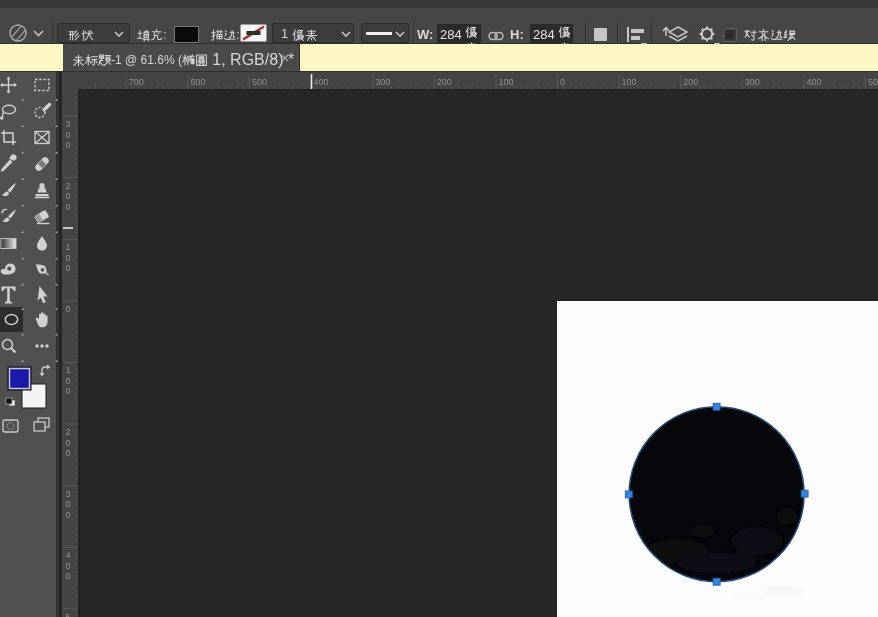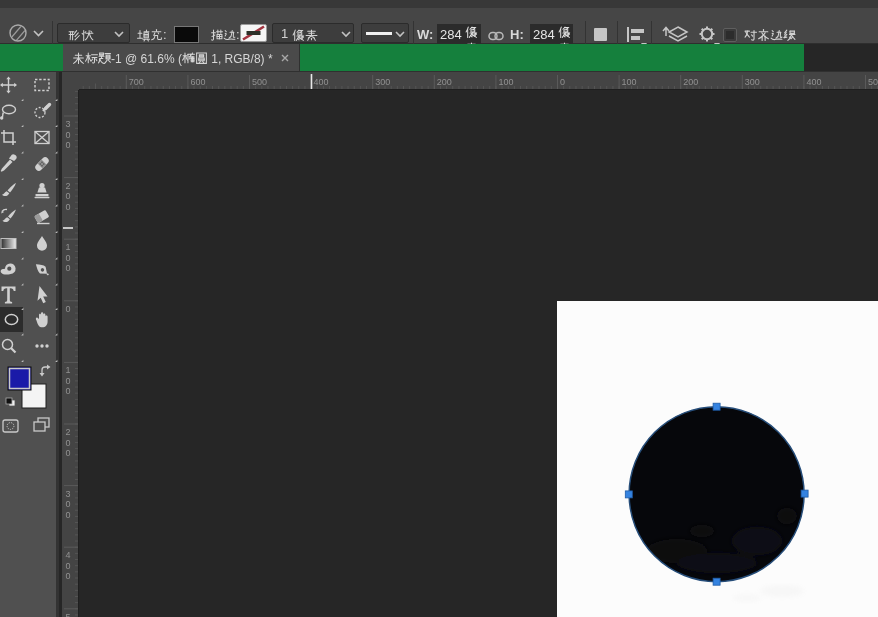--- a/index.html
+++ b/index.html
@@ -236,21 +236,21 @@
           <path d="M13,4 H21"></path>
           <path d="M13,4 V8 H21 V4"></path>
           <path d="M12,10 H22"></path>
           <path d="M16,8 V12"></path>
           <path d="M15,12 C14,16 12,19 9,21"></path>
           <path d="M16,12 C18,15 20,17 22,19"></path>
           <path d="M18,14 L15,18"></path>
           <path d="M12,15 L14,17"></path>
         </svg></div>
 </div>
-<div class="abs" style="left:0;top:44px;width:804px;height:28px;background:#15803d">
+<div class="abs" style="left:0;top:44px;width:878px;height:28px;background:#fef9c3">
 <div class="abs" style="left:63px;top:0;width:237px;height:28px;background:#4a4a4a;border-right:1px solid #303030">
 <div class="abs" style="left:9px;top:7px;white-space:nowrap"><span style="display:inline-flex;align-items:center">
             <svg width="13" height="13" viewBox="0 0 24 24" style="vertical-align:-2px" fill="none" stroke="#d6d6d6" stroke-width="1.9" stroke-linecap="round">
               <path d="M6,6 H18"></path>
               <path d="M3,11 H21"></path>
               <path d="M12,2 V21"></path>
               <path d="M11,12 C9,16 6,19 3,21"></path>
               <path d="M13,12 C15,16 18,19 21,21"></path>
             </svg>
             <svg width="13" height="13" viewBox="0 0 24 24" style="vertical-align:-2px" fill="none" stroke="#d6d6d6" stroke-width="1.9" stroke-linecap="round">
@@ -297,21 +297,21 @@
             </svg>
             <svg width="13" height="13" viewBox="0 0 24 24" style="vertical-align:-2px" fill="none" stroke="#d6d6d6" stroke-width="1.9" stroke-linecap="round">
               <path d="M3,2 H21 V21 H3 Z"></path>
               <path d="M8,5 H16 V9 H8 Z"></path>
               <path d="M8,7 H16"></path>
               <path d="M7,11 H17 V16 H7 Z"></path>
               <path d="M7,13.5 H17"></path>
               <path d="M10,17 L8,20"></path>
               <path d="M14,17 L16,20"></path>
             </svg>
-            <span style="color:#d6d6d6;font-size:12px;vertical-align:0px">&nbsp;1, RGB/8) *</span>
+            <span style="color:#d6d6d6;font-size:16px;vertical-align:0px">&nbsp;1, RGB/8) *</span>
           </span></div>
 <svg class="abs" style="left:217px;top:9px" width="10" height="10" viewBox="0 0 10 10">
           <path d="M2,2 L8,8 M8,2 L2,8" stroke="#a8a8a8" stroke-width="1.4"></path>
         </svg>
 </div>
     </div>
 <div class="abs" style="left:0;top:71px;width:878px;height:1px;background:#303030"></div>
 <div class="abs" style="left:0;top:72px;width:59px;height:545px;background:#505050;border-right:3px solid #333"></div>
 <svg class="abs" style="left:0;top:72px" width="59" height="545" viewBox="0 0 59 545">
       <g transform="translate(8.5,13)">

